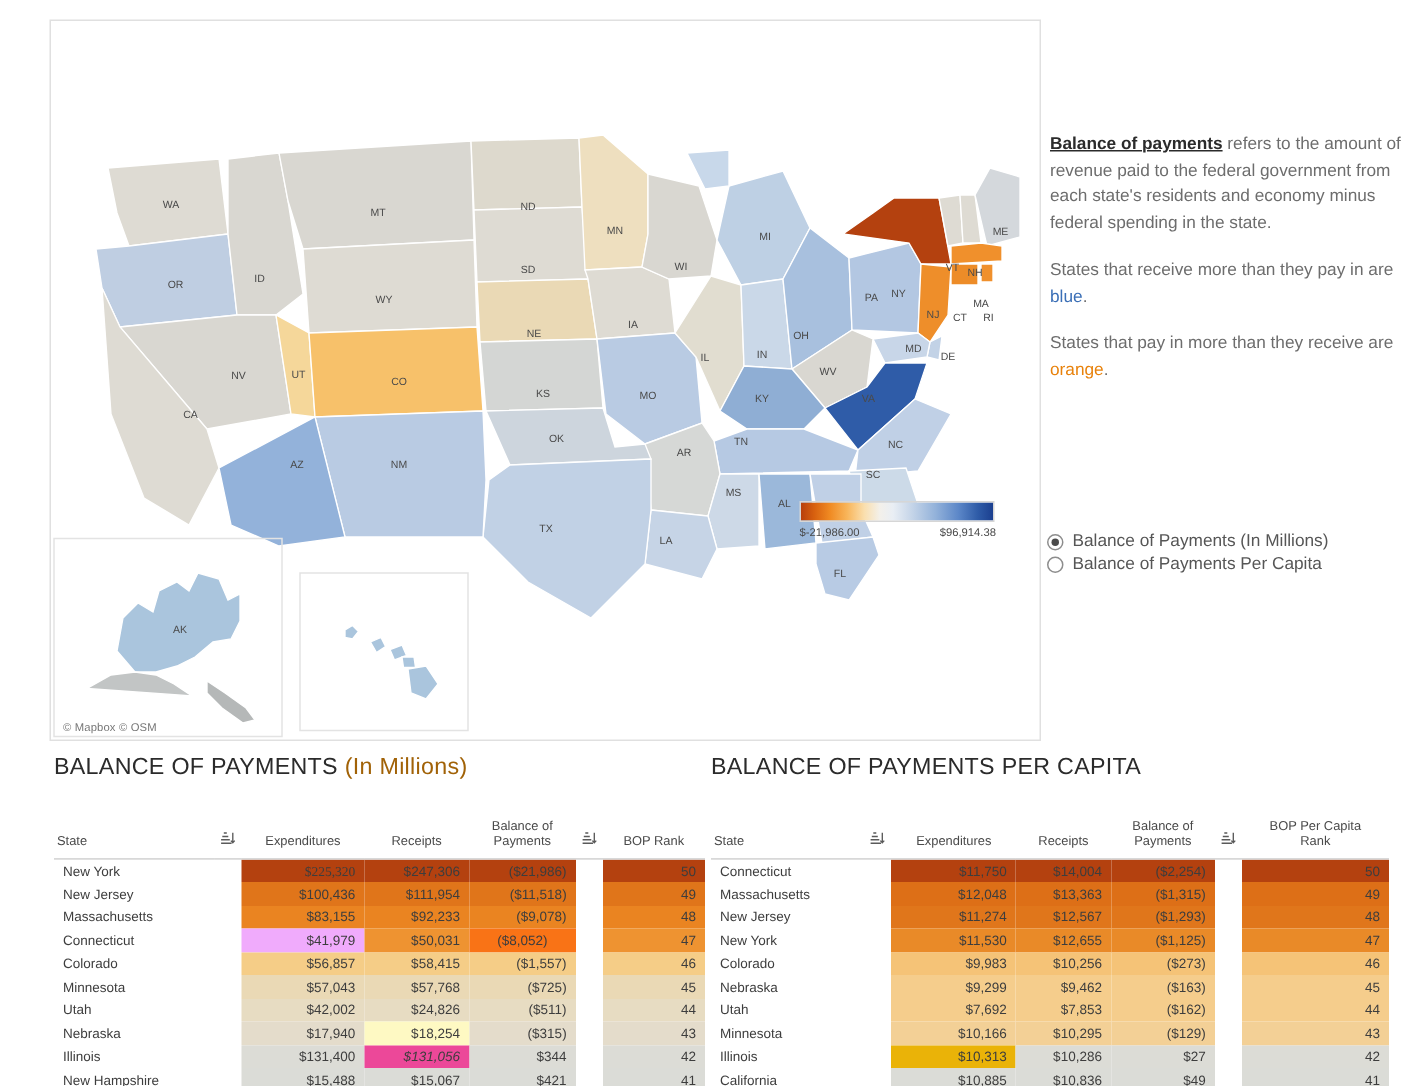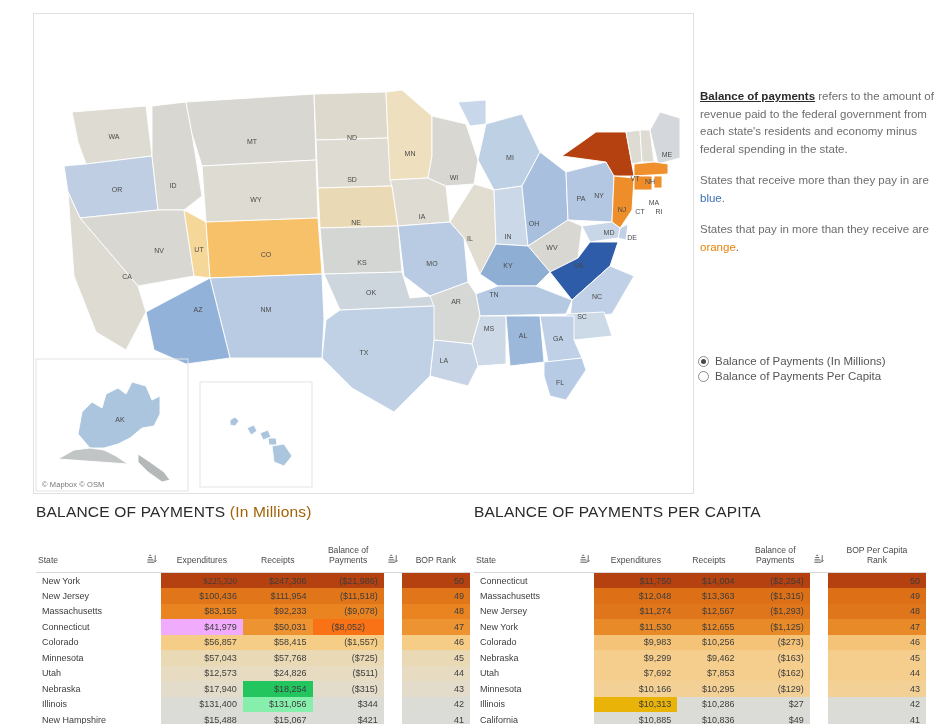--- a/index.html
+++ b/index.html
@@ -287,20 +287,27 @@
     </svg>
     <div class="attribution">© Mapbox © OSM</div>
   </div>
 
   <div class="info-block">
     <p><span class="bop-term">Balance of payments</span><span> refers to the amount of revenue paid to the federal government from each state's residents and economy minus federal spending in the state.</span></p>
     <p><span>States that receive more than they pay in are </span><span class="word-blue">blue</span><span>.</span></p>
     <p><span>States that pay in more than they receive are </span><span class="word-orange">orange</span><span>.</span></p>
   </div>
 
+  <div class="legend">
+    <div class="legend-bar"></div>
+    <div class="legend-labels">
+      <span>$-21,986.00</span>
+      <span>$96,914.38</span>
+    </div>
+  </div>
 
   <div class="radio-group">
     <div class="radio-row">
       <span class="radio-mark checked"></span>
       <span class="radio-label">Balance of Payments (In Millions)</span>
     </div>
     <div class="radio-row">
       <span class="radio-mark"></span>
       <span class="radio-label">Balance of Payments Per Capita</span>
     </div>
@@ -384,40 +391,40 @@
             <td class="c-gap"></td>
             <td class="c-num" style="background: rgb(234, 217, 181);">$57,043</td>
             <td class="c-num" style="background: rgb(234, 217, 181);">$57,768</td>
             <td class="c-num" style="background: rgb(234, 217, 181);">($725)</td>
             <td class="c-gap"></td>
             <td class="c-rank" style="background: rgb(234, 217, 181);">45</td>
           </tr>
           <tr>
             <td class="c-state">Utah</td>
             <td class="c-gap"></td>
-            <td class="c-num" style="background: rgb(231, 220, 194);">$12,573</td>
+            <td class="c-num" style="background: rgb(231, 220, 194);">$42,002</td>
             <td class="c-num" style="background: rgb(231, 220, 194);">$24,826</td>
             <td class="c-num" style="background: rgb(231, 220, 194);">($511)</td>
             <td class="c-gap"></td>
             <td class="c-rank" style="background: rgb(231, 220, 194);">44</td>
           </tr>
           <tr>
             <td class="c-state">Nebraska</td>
             <td class="c-gap"></td>
             <td class="c-num" style="background: rgb(228, 220, 203);">$17,940</td>
-            <td class="c-num" style="background: #22c55e;">$18,254</td>
+            <td class="c-num" style="background: #fef9c3;">$18,254</td>
             <td class="c-num" style="background: rgb(228, 220, 203);">($315)</td>
             <td class="c-gap"></td>
             <td class="c-rank" style="background: rgb(228, 220, 203);">43</td>
           </tr>
           <tr>
             <td class="c-state">Illinois</td>
             <td class="c-gap"></td>
             <td class="c-num" style="background: rgb(220, 220, 214);">$131,400</td>
-            <td class="c-num" style="background: #86efac;">$131,056</td>
+            <td class="c-num" style="background: #ec4899; font-style: italic;">$131,056</td>
             <td class="c-num" style="background: rgb(220, 220, 214);">$344</td>
             <td class="c-gap"></td>
             <td class="c-rank" style="background: rgb(220, 220, 214);">42</td>
           </tr>
           <tr>
             <td class="c-state">New Hampshire</td>
             <td class="c-gap"></td>
             <td class="c-num" style="background: rgb(219, 220, 215);">$15,488</td>
             <td class="c-num" style="background: rgb(219, 220, 215);">$15,067</td>
             <td class="c-num" style="background: rgb(219, 220, 215);">$421</td>

